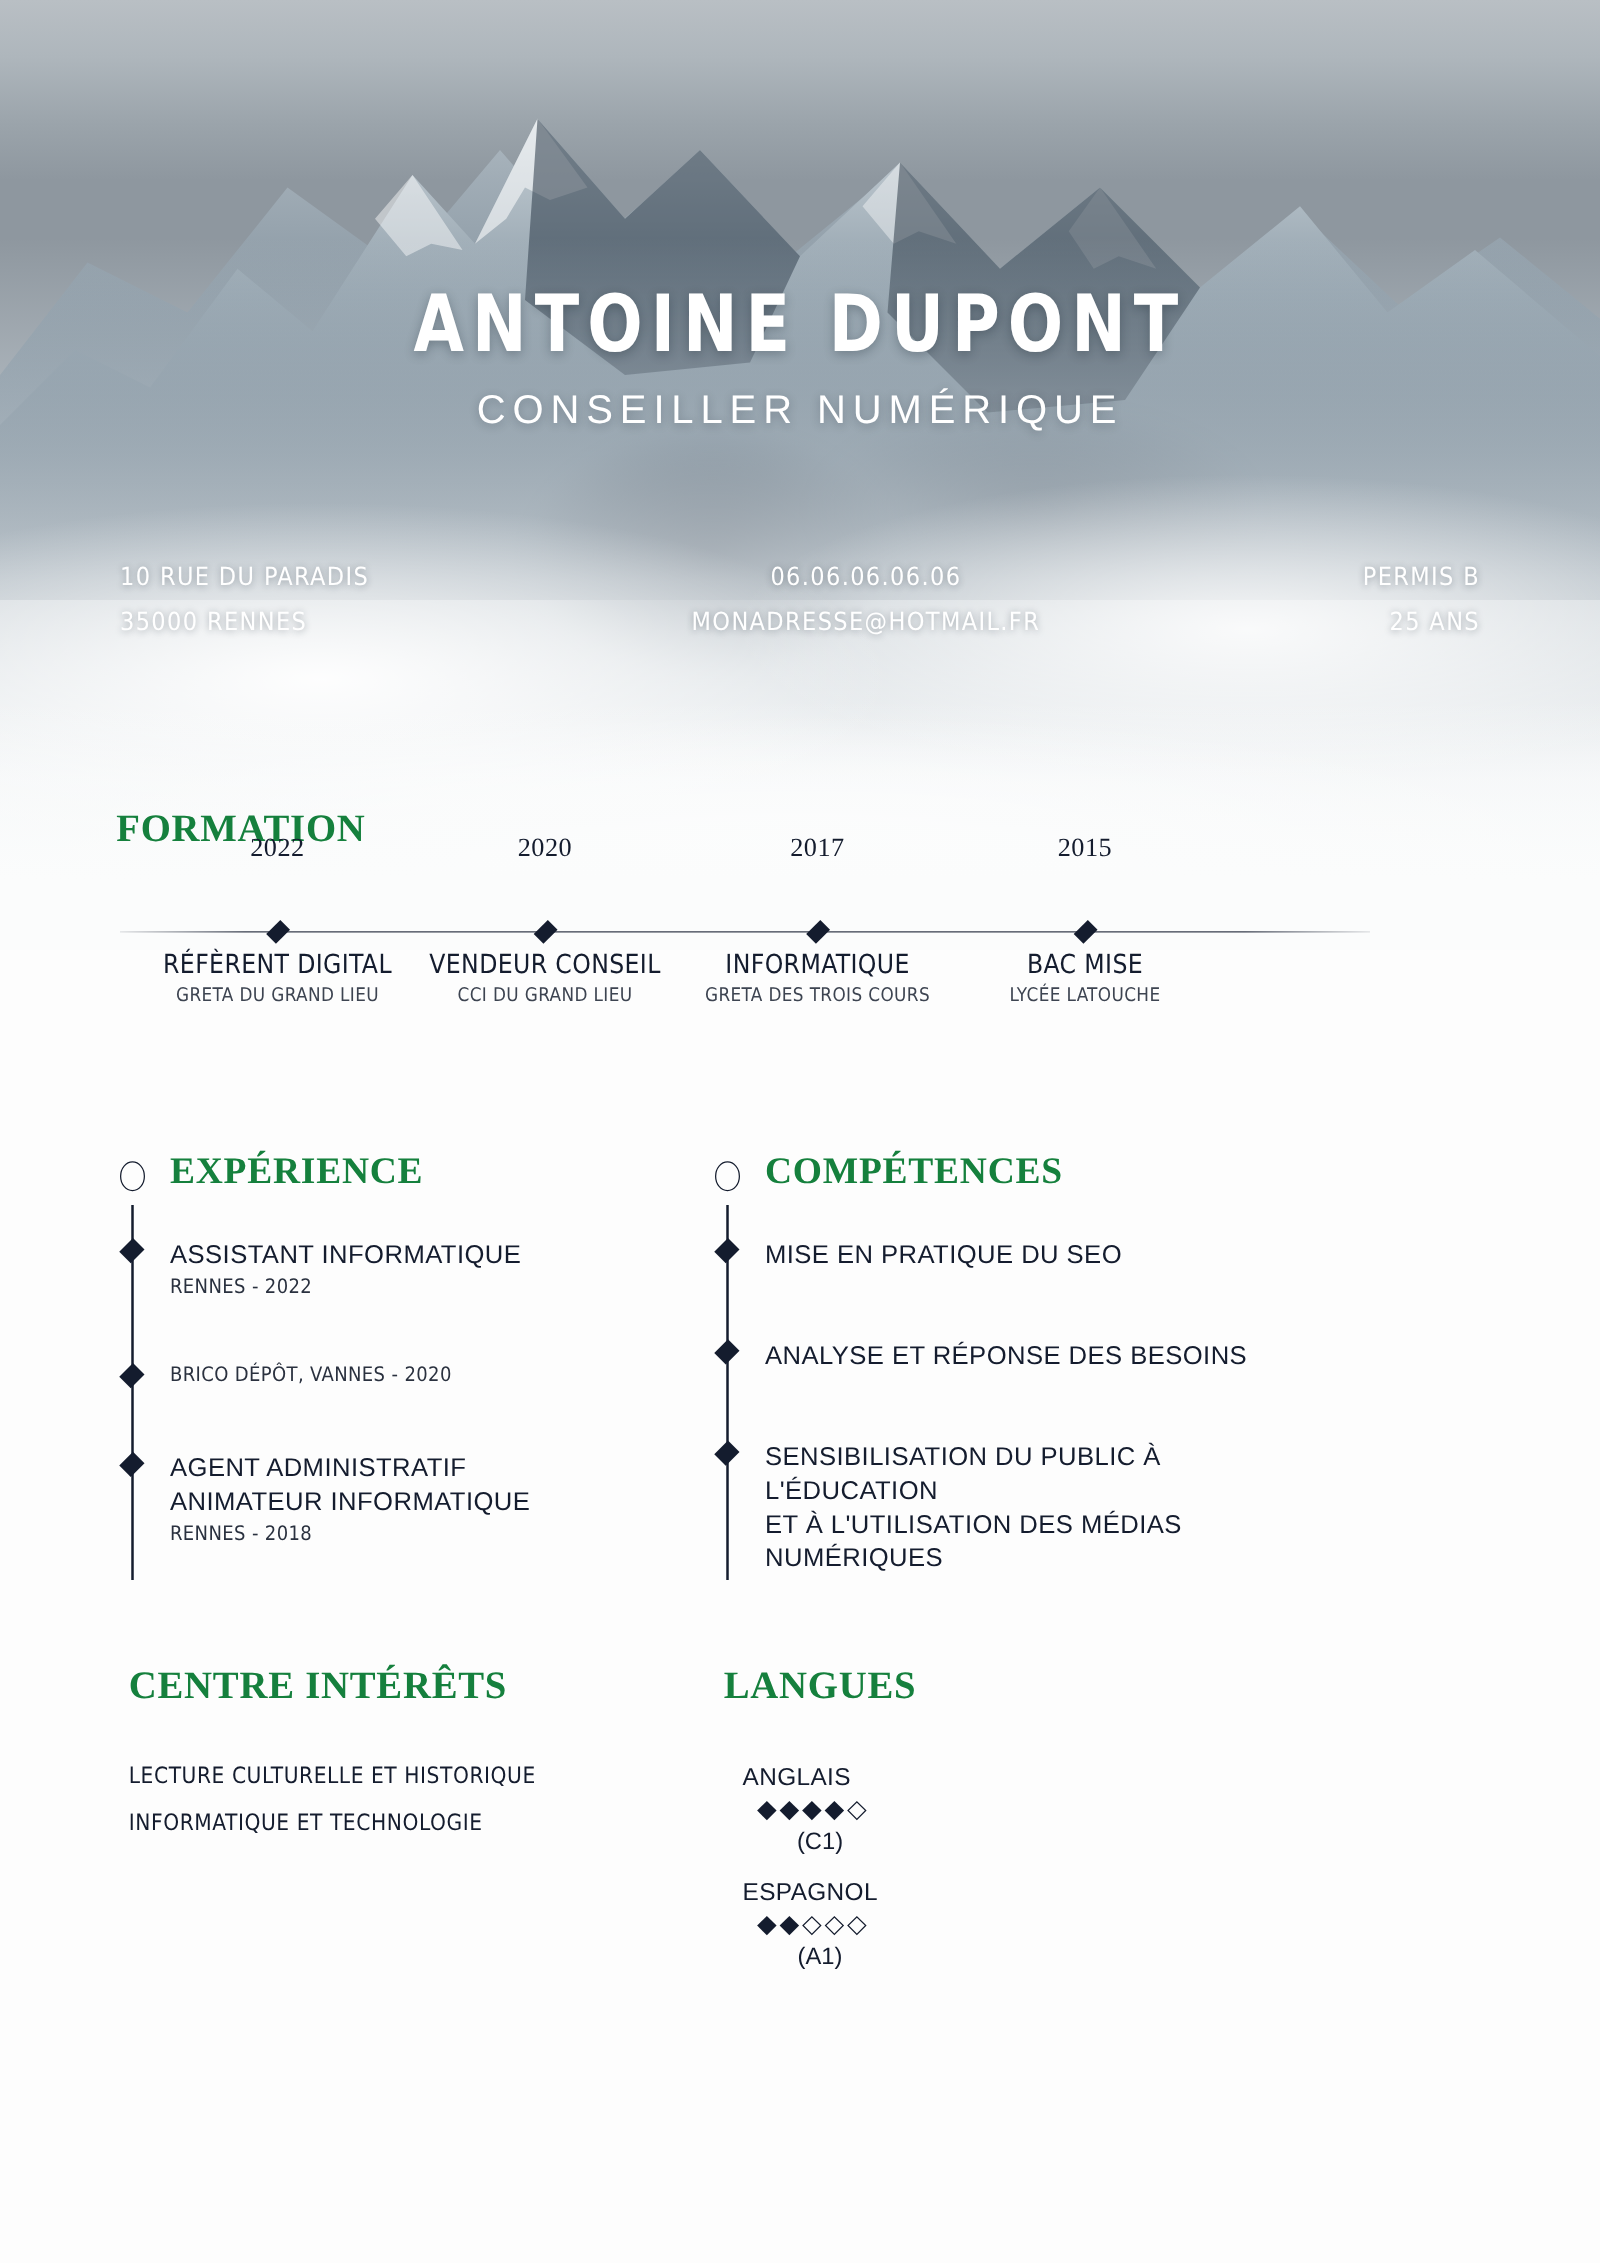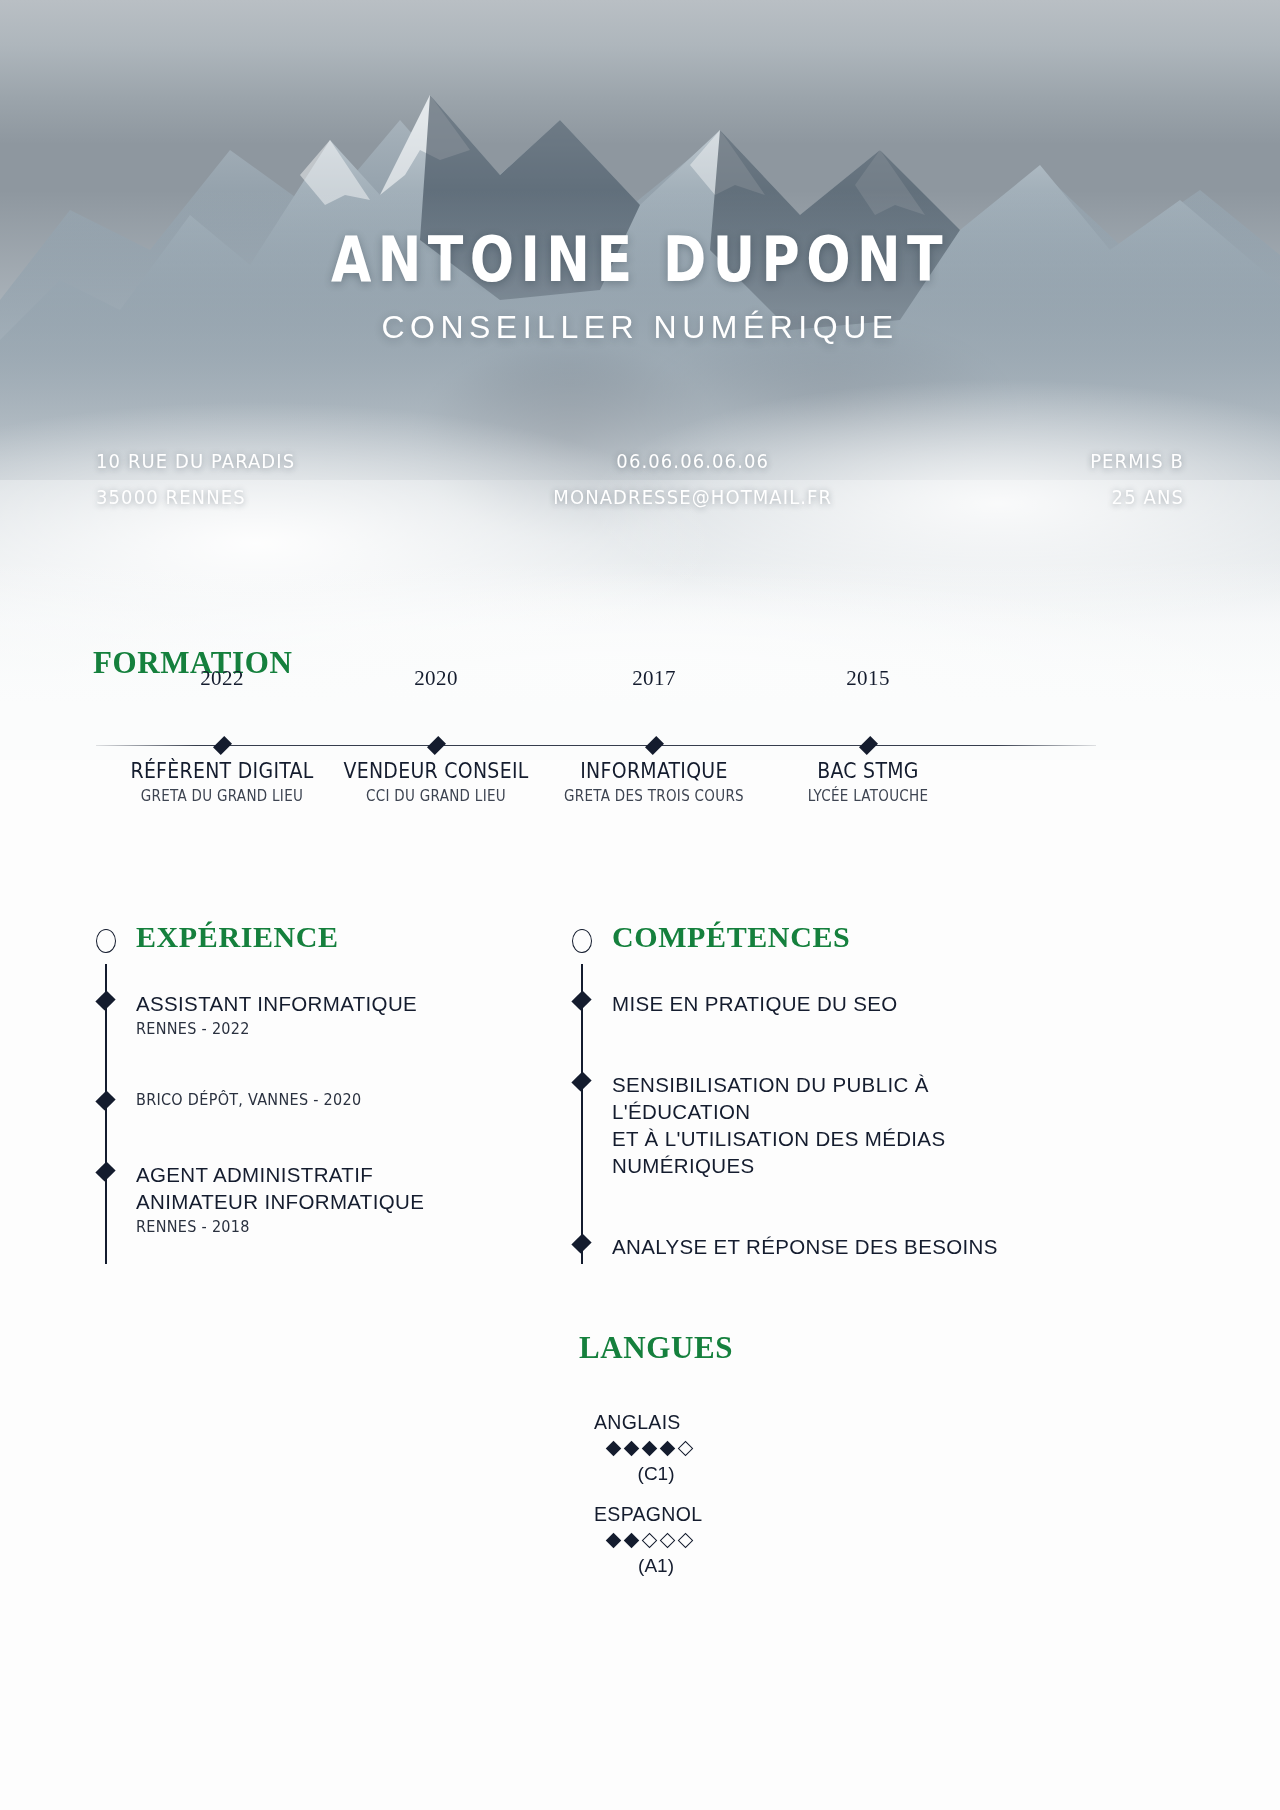--- a/index.html
+++ b/index.html
@@ -241,21 +241,21 @@
           <div class="tl-dia"></div>
           <div class="tl-body">
             <div class="tl-role">INFORMATIQUE</div>
             <div class="tl-org">GRETA DES TROIS COURS</div>
           </div>
         </div>
         <div class="tl-node" style="left: 772px;">
           <div class="tl-year">2015</div>
           <div class="tl-dia"></div>
           <div class="tl-body">
-            <div class="tl-role">BAC STMG</div>
+            <div class="tl-role">BAC MISE</div>
             <div class="tl-org">LYCÉE LATOUCHE</div>
           </div>
         </div>
       </div>
   </div>
 
   <div class="colsec left">
     <div class="col-head">
       <div class="col-circle"></div>
       <div class="h-sec col-title">EXPÉRIENCE</div>
@@ -285,29 +285,36 @@
       <div class="h-sec col-title">COMPÉTENCES</div>
     </div>
     <div class="col-rail" style="height: 300px;"></div>
     <div class="col-items" id="comp-items">
         <div class="col-item" style="margin-top: 0px;">
           <div class="ci-dia" style="top: 4px;"></div>
           <div class="ci-title">MISE EN PRATIQUE DU SEO</div>
         </div>
         <div class="col-item" style="margin-top: 54px;">
           <div class="ci-dia" style="top: 4px;"></div>
+          <div class="ci-title">ANALYSE ET RÉPONSE DES BESOINS</div>
+        </div>
+        <div class="col-item" style="margin-top: 54px;">
+          <div class="ci-dia" style="top: 4px;"></div>
           <div class="ci-title">SENSIBILISATION DU PUBLIC À L'ÉDUCATION<br>ET À L'UTILISATION DES MÉDIAS NUMÉRIQUES</div>
         </div>
-        <div class="col-item" style="margin-top: 54px;">
-          <div class="ci-dia" style="top: 4px;"></div>
-          <div class="ci-title">ANALYSE ET RÉPONSE DES BESOINS</div>
-        </div>
-      </div>
-  </div>
-
+      </div>
+  </div>
+
+  <div class="bot left">
+    <div class="h-sec bot-title">CENTRE INTÉRÊTS</div>
+    <div class="bot-list" id="interest-items">
+        <div class="bot-li">LECTURE CULTURELLE ET HISTORIQUE</div>
+        <div class="bot-li">INFORMATIQUE ET TECHNOLOGIE</div>
+      </div>
+  </div>
 
   <div class="bot right">
     <div class="h-sec bot-title">LANGUES</div>
     <div class="bot-list" id="lang-items">
         <div class="lang-row">
           <div class="lang-name">ANGLAIS</div>
           <div class="lang-dots">
             <div class="ld on"></div>
             <div class="ld on"></div>
             <div class="ld on"></div>

